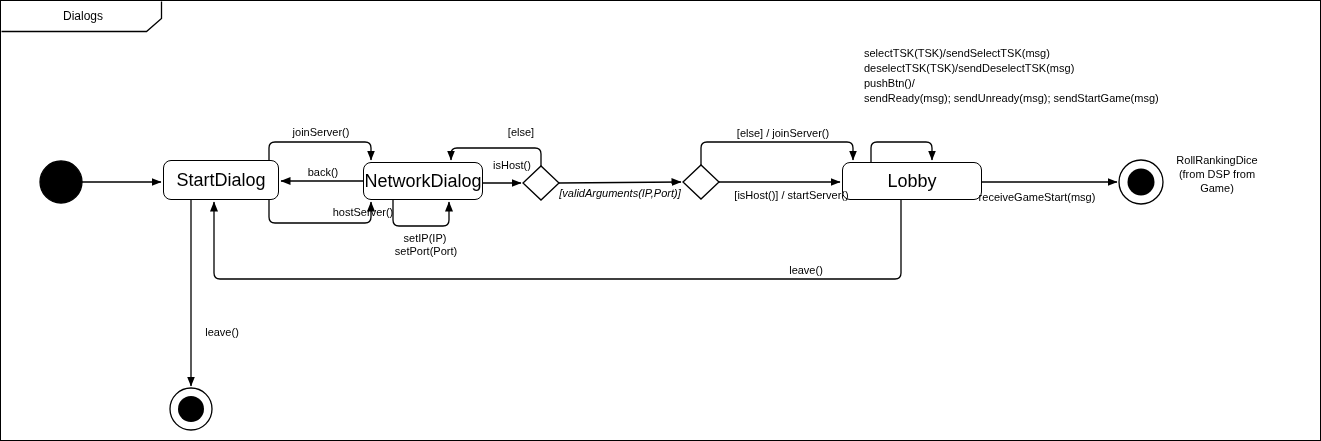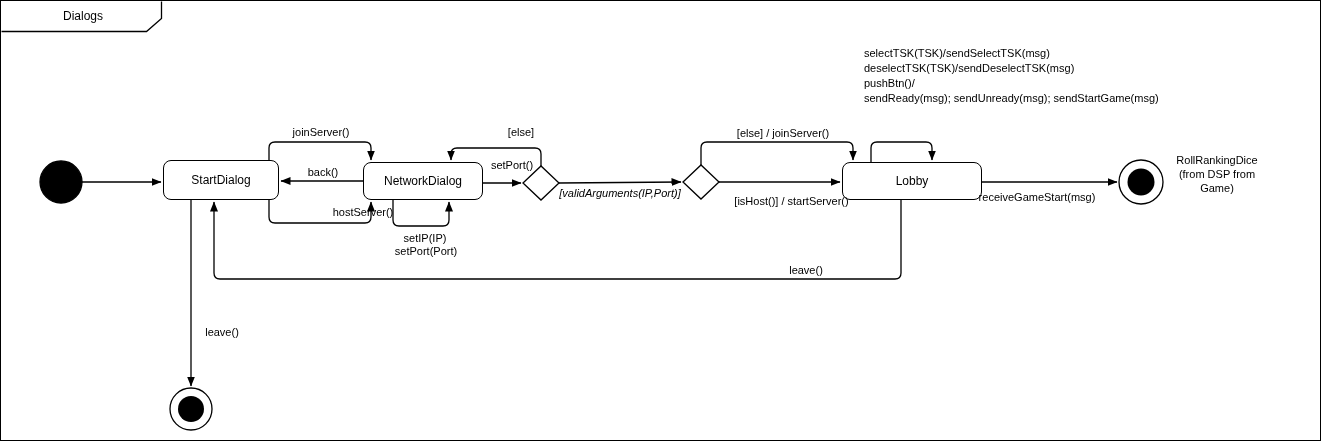--- a/index.html
+++ b/index.html
@@ -25,21 +25,21 @@
   }
   .state-box {
     position: absolute;
     box-sizing: border-box;
     border: 1.3px solid #000000;
     border-radius: 8px;
     background: #ffffff;
     display: flex;
     align-items: center;
     justify-content: center;
-    font-size: 12px;
+    font-size: 18px;
     color: #000000;
   }
   .edge-label {
     position: absolute;
     transform: translate(-50%, -50%);
     white-space: nowrap;
     font-size: 11px;
     color: #000000;
     line-height: 13px;
   }
@@ -136,31 +136,31 @@
   </div>
 
   <div class="edge-label" style="left:320px; top:131px;">joinServer()</div>
 
   <div class="edge-label" style="left:322px; top:171px;">back()</div>
 
   <div class="edge-label" style="left:322px; top:211px;margin-left:40px;">hostServer()</div>
 
   <div class="edge-label" style="left:520px; top:131px;">[else]</div>
 
-  <div class="edge-label" style="left:511px; top:164px;">setPort()</div>
+  <div class="edge-label" style="left:511px; top:164px;">isHost()</div>
 
   <div class="edge-label" style="left:424px; top:237px;">setIP(IP)</div>
 
   <div class="edge-label" style="left:425px; top:250px;">setPort(Port)</div>
 
   <div class="edge-label" style="left:619px; top:192px;font-style:italic;">[validArguments(IP,Port)]</div>
 
   <div class="edge-label" style="left:776px; top:132px;padding-left:12px;">[else] / joinServer()</div>
 
-  <div class="edge-label" style="left:780px; top:200px;padding-left:21px;">[isHost()] / startServer()</div>
+  <div class="edge-label" style="left:780px; top:194px;padding-left:21px;">[isHost()] / startServer()</div>
 
   <div class="edge-label" style="left:1036px; top:196px;">receiveGameStart(msg)</div>
 
   <div class="edge-label" style="left:805px; top:269px;">leave()</div>
 
   <div class="edge-label" style="left:221px; top:331px;">leave()</div>
 
   <div class="note-block" style="left:863px; top:45px;">
     <div>selectTSK(TSK)/sendSelectTSK(msg)</div>
     <div>deselectTSK(TSK)/sendDeselectTSK(msg)</div>

